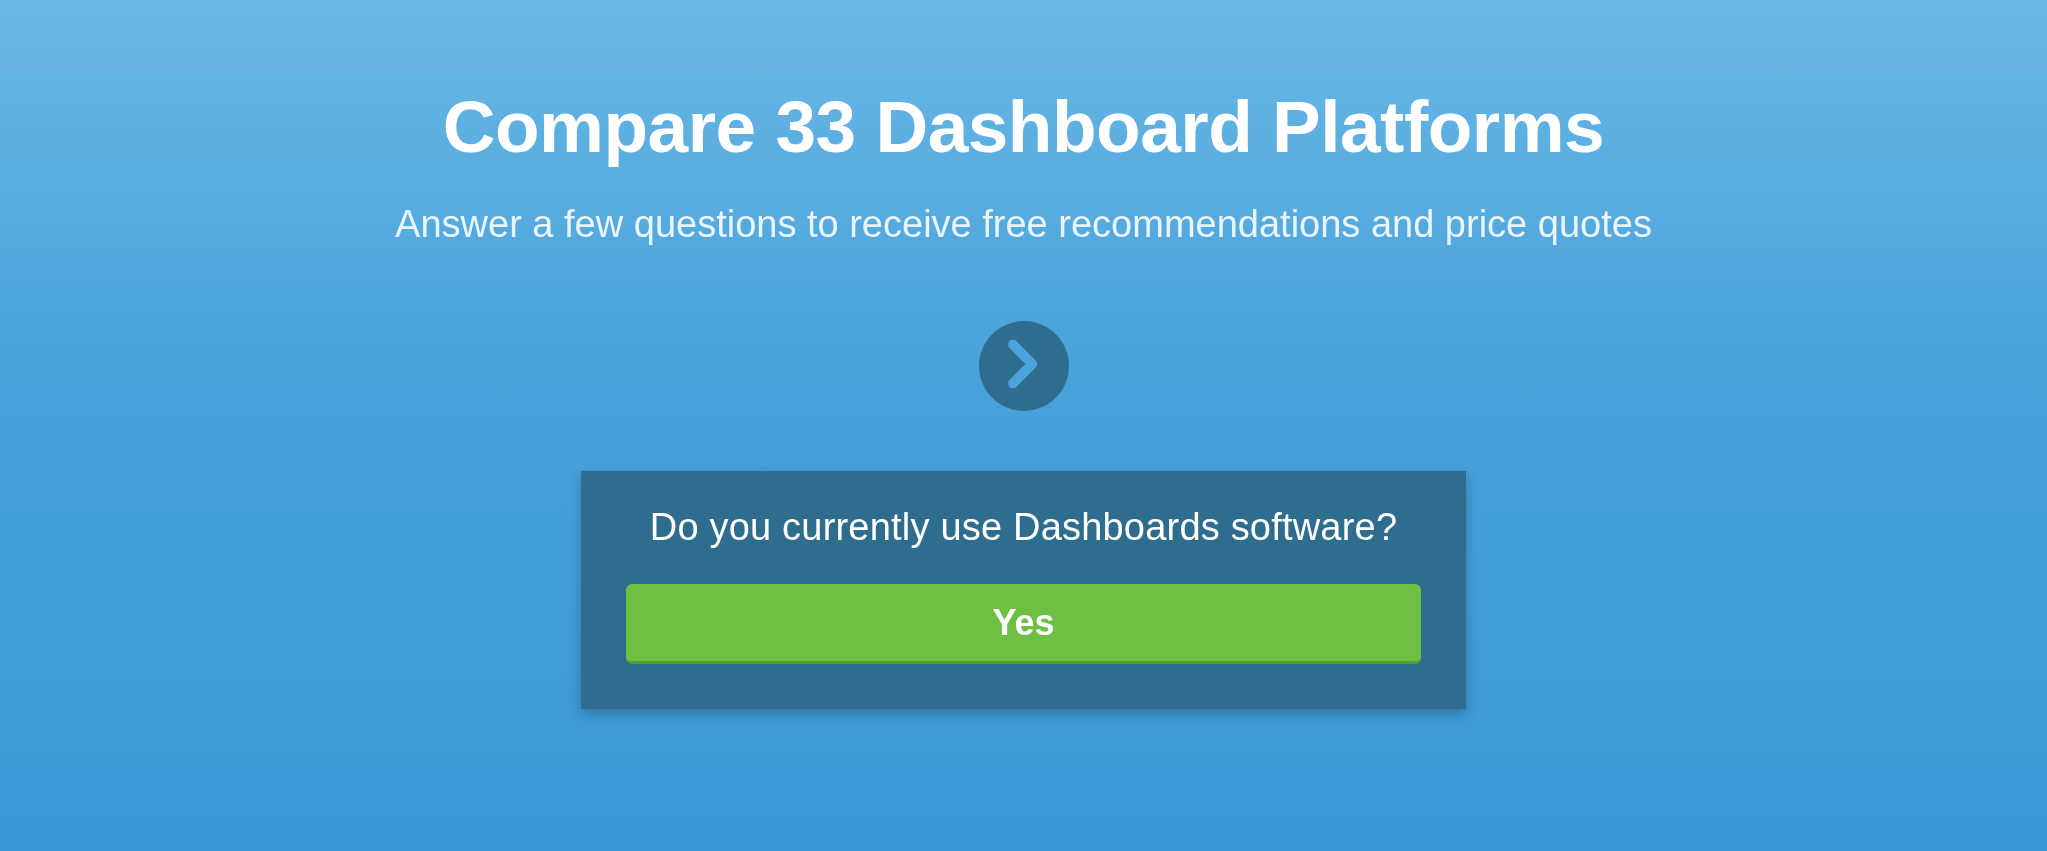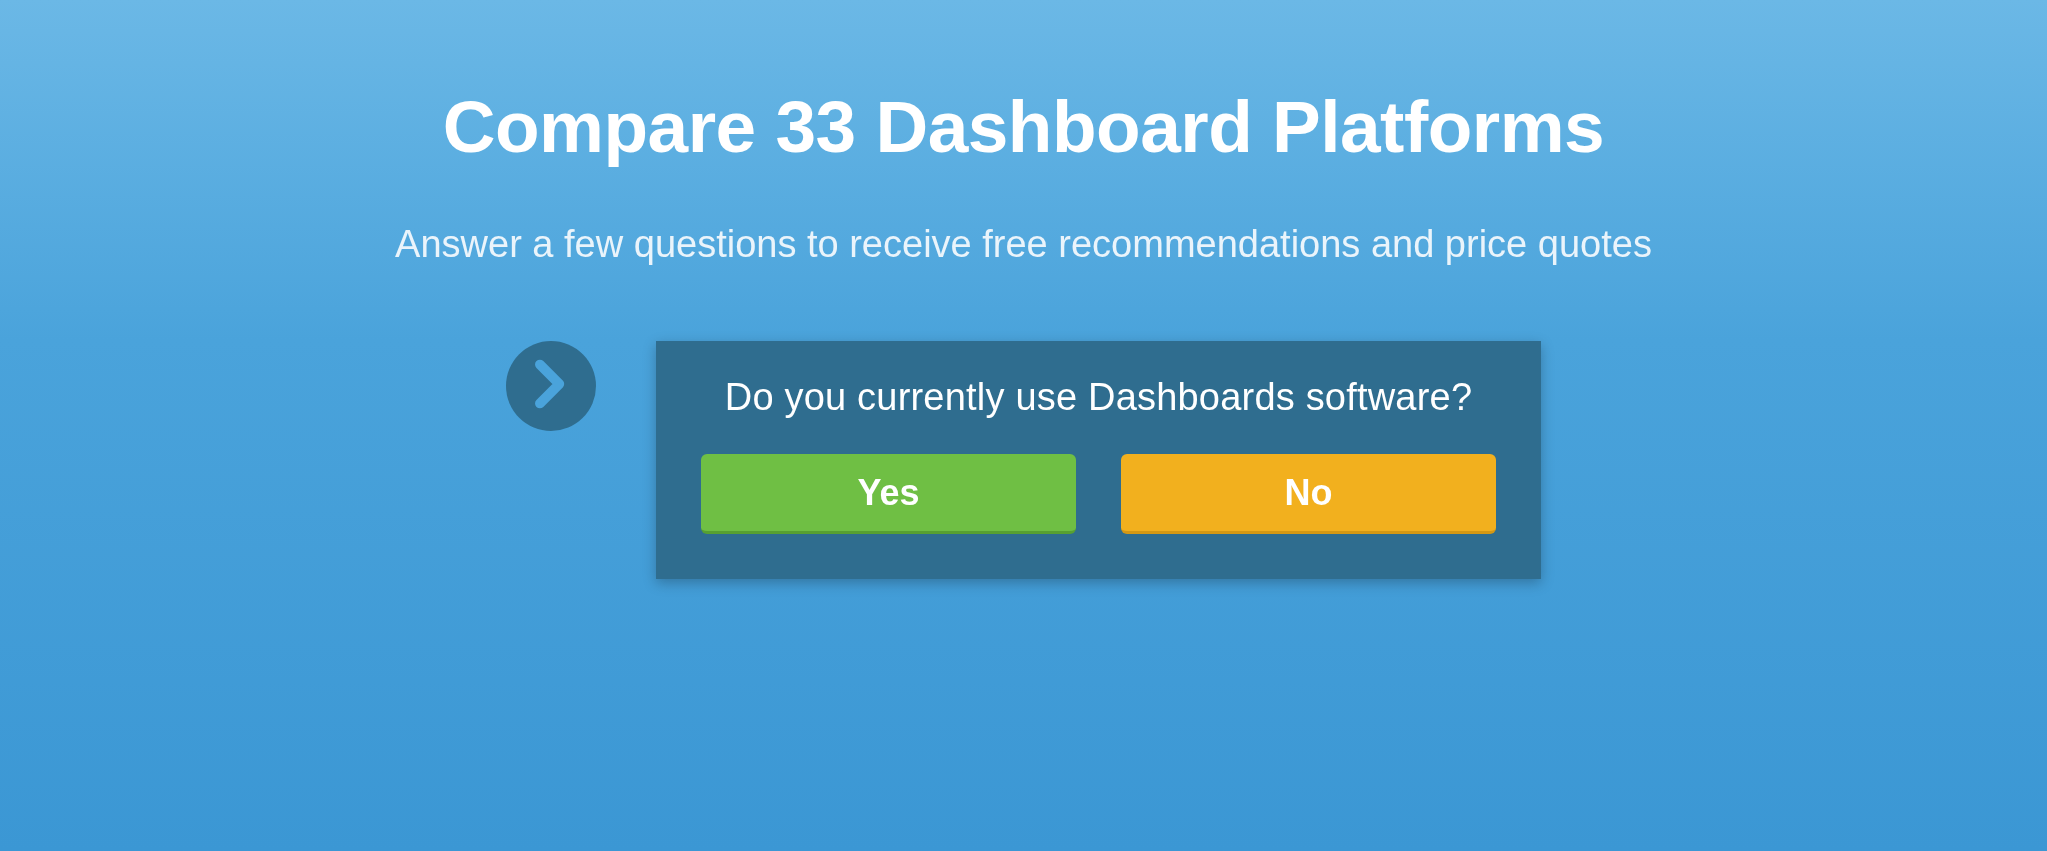--- a/index.html
+++ b/index.html
@@ -25,28 +25,28 @@
       letter-spacing: -0.5px;
       text-align: center;
       margin-bottom: 35px;
     }
     .subheading {
       color: #eaf4fb;
       font-size: 38px;
       font-weight: 400;
       text-align: center;
       margin-bottom: 75px;
-      margin-top: 20px;
     }
     .question-row {
       display: flex;
-      align-items: flex-start;
+      align-items: center;
       justify-content: center;
       gap: 60px;
       width: 100%;
+      flex-direction: column;
     }
     .nav-circle {
       width: 90px;
       height: 90px;
       border-radius: 50%;
       background: #2f6d8f;
       display: flex;
       align-items: center;
       justify-content: center;
       cursor: pointer;
@@ -107,16 +107,15 @@
       <svg viewBox="0 0 24 36" fill="none">
         <path d="M4 4 L18 18 L4 32" stroke="#4aa3db" stroke-width="7" stroke-linecap="round" stroke-linejoin="round"></path>
       </svg>
     </span>
   </div>
 
   <div class="question-box">
     <div class="question-text">Do you currently use Dashboards software?</div>
     <div class="answer-buttons">
       <button class="answer-button yes">Yes</button>
-      <button class="answer-button no">No</button>
     </div>
   </div>
 </div>
 
 </body></html>

